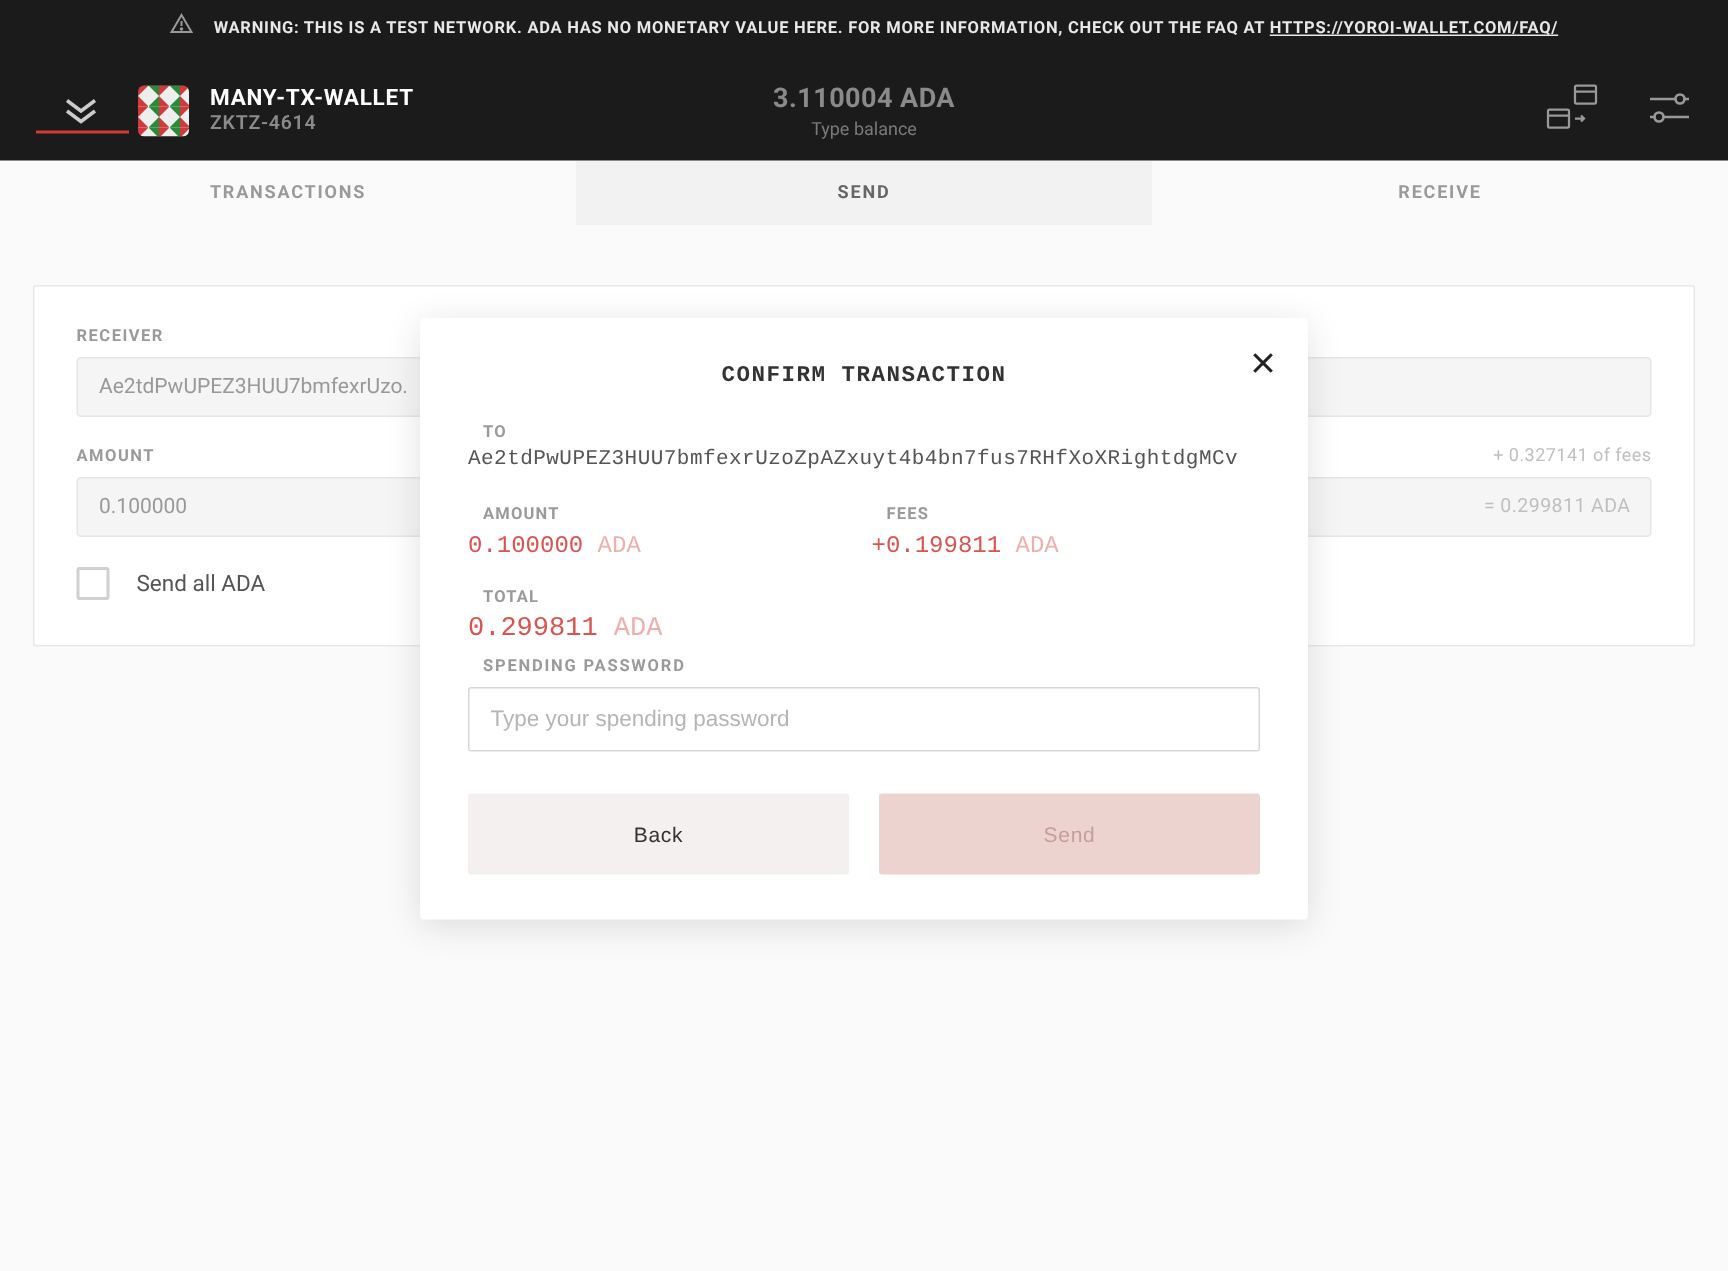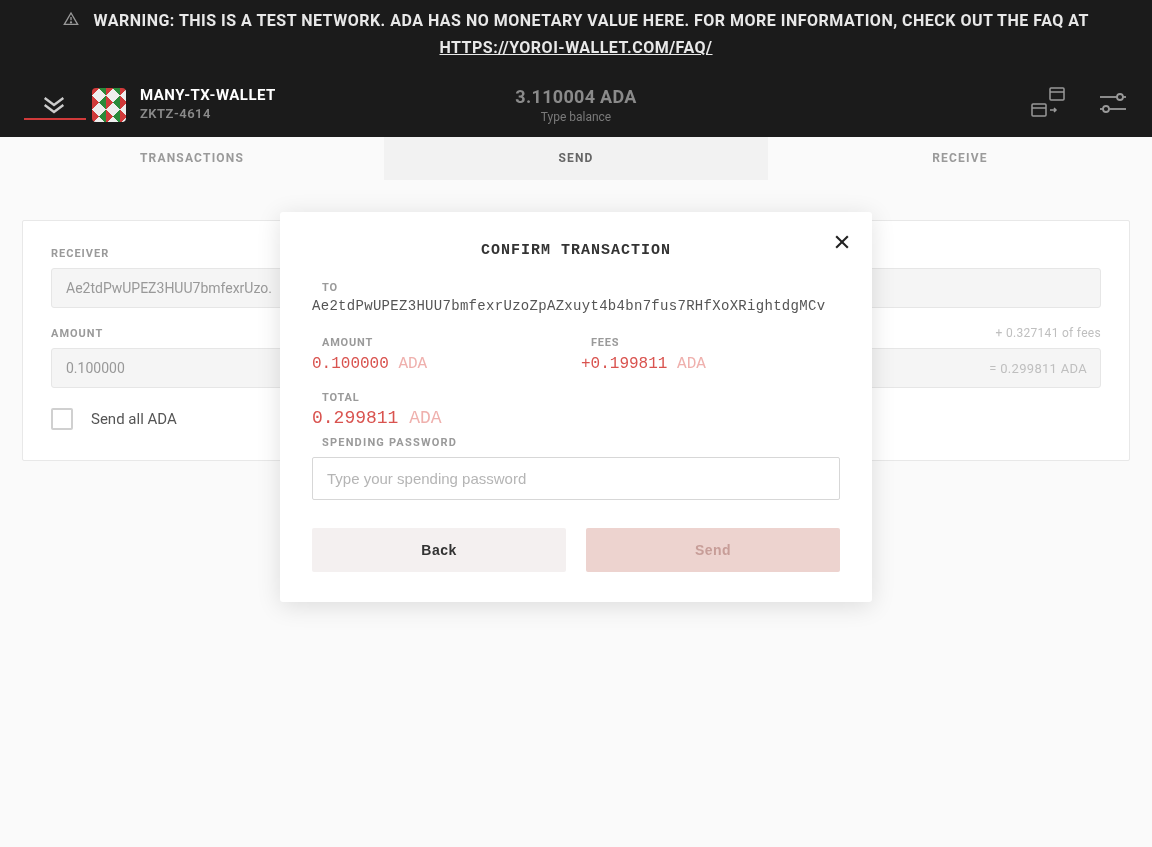--- a/index.html
+++ b/index.html
@@ -10,21 +10,21 @@
     width: 1152px;
     height: 847px;
     overflow: hidden;
     position: relative;
   }
 
   
   .warning-banner {
     background: #1b1b1b;
     color: #e8e8e8;
-    font-size: 16px;
+    font-size: 11px;
     font-weight: 700;
     letter-spacing: 0.5px;
     padding: 8px 20px 12px;
     text-align: center;
     line-height: 1.6;
   }
   .warning-banner a {
     color: #e8e8e8;
     text-decoration: underline;
   }
@@ -275,25 +275,25 @@
     color: #333;
   }
   .password-input::placeholder { color: #b5b5b5; }
   .modal-buttons {
     display: flex;
     gap: 20px;
     margin-top: 28px;
   }
   .btn {
     flex: 1;
-    height: 44px;
+    height: 54px;
     border: none;
     border-radius: 2px;
     font-size: 14px;
-    font-weight: 700;
+    font-weight: 400;
     letter-spacing: 0.5px;
     cursor: pointer;
   }
   .btn-back { background: #f4f0f0; color: #333; }
   .btn-send { background: #edd3cf; color: #c79d98; }
 
   .to-wrap { padding: 0 0 0 10px; }
 </style>
 </head>
 <body>

